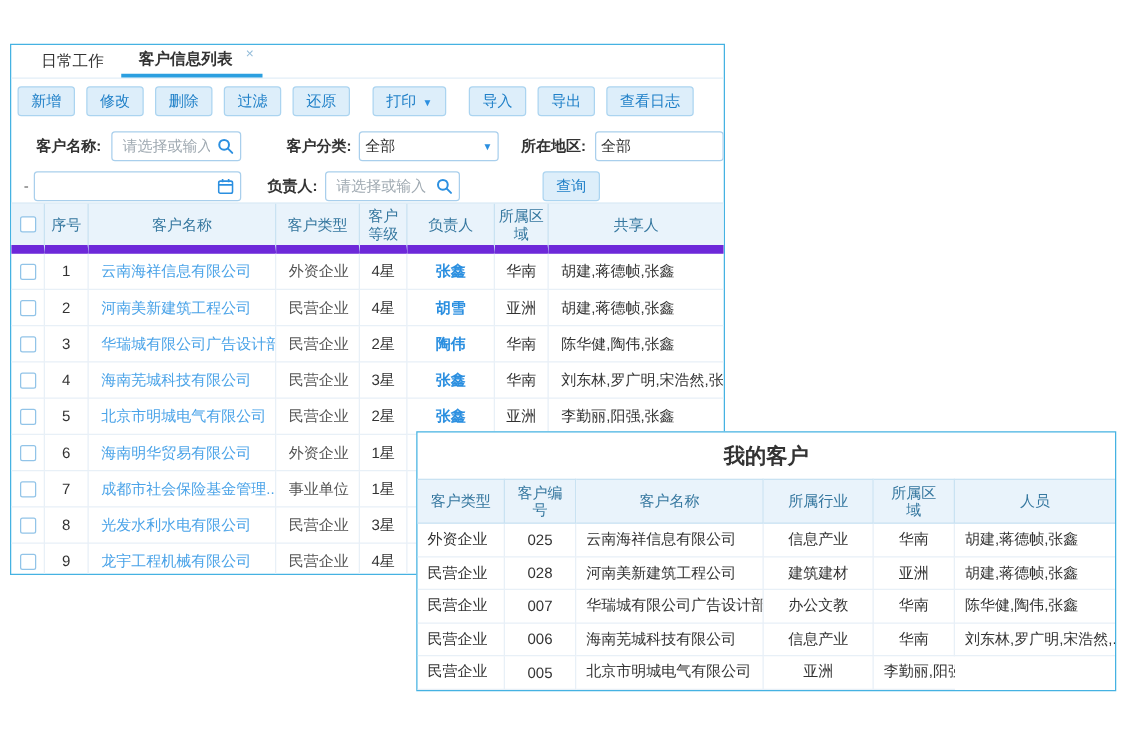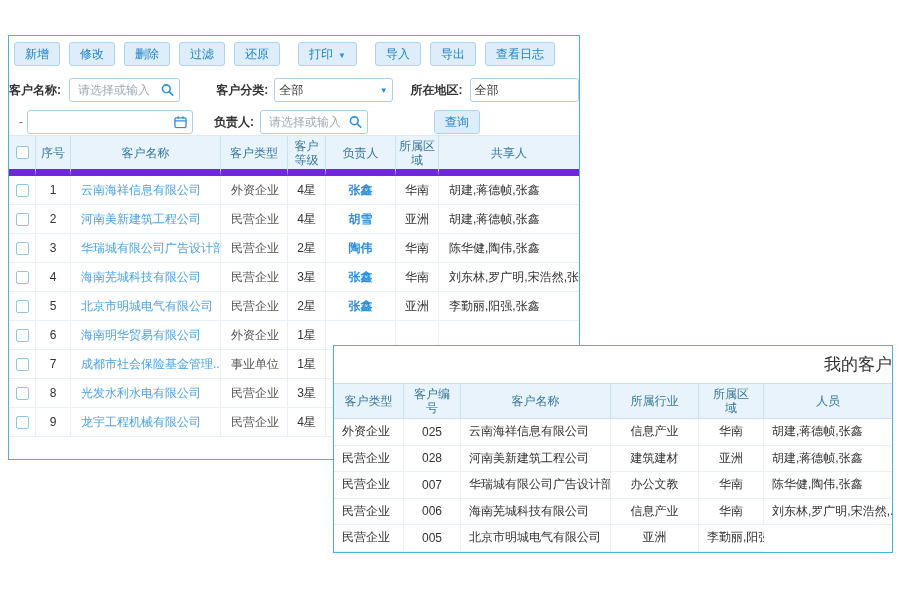--- a/index.html
+++ b/index.html
@@ -27,60 +27,67 @@
   .input-wrap { position:relative; height:24px; }
   .input-wrap input { width:100%; height:100%; border:1px solid #a9cfec; border-radius:3px;
     padding:0 24px 0 8px; font-size:12px; color:#333; font-family:inherit; outline:none; }
   .input-wrap input::placeholder { color:#a0aab2; }
   .icon-right { position:absolute; right:6px; top:50%; transform:translateY(-50%); display:flex; cursor:pointer; }
   .select-box { height:24px; border:1px solid #a9cfec; border-radius:3px; background:#fff;
     display:flex; align-items:center; justify-content:space-between; padding:0 4px; color:#333; cursor:pointer; }
   .caret-down { color:#2b8fe0; font-size:8px; margin-left:6px; }
   .w123{width:123px} .w130{width:130px} .w120{width:120px} .w166{width:166px} .w108{width:108px}
   .ml4{margin-left:4px} .ml6{margin-left:6px} .ml7{margin-left:7px} .ml8{margin-left:8px}
-  .ml18{margin-left:18px} .ml20{} .ml21{margin-left:21px} .ml22{margin-left:36px} .ml66{margin-left:66px}
+  .ml18{margin-left:18px} .ml20{margin-left:20px} .ml21{margin-left:21px} .ml22{margin-left:36px} .ml66{margin-left:66px}
 
   
   .grid-main { display:grid; grid-template-columns:27px 35px 150px 67px 38px 70px 43px 1fr; }
   .thead { background:#e9f3fb; border-top:1px solid #dcebf6; }
   .th { height:40px; display:flex; align-items:center; justify-content:center; text-align:center;
     color:#35779f; font-size:12px; line-height:14px; border-right:1px solid #c9e2f2; border-bottom:7px solid #6d28d9; padding:0 3px; }
   .th:last-child { border-right:none; }
   .td { height:29px; display:flex; align-items:center; font-size:12px; color:#333;
     border-right:1px solid #e8f0f7; border-bottom:1px solid #e8f0f7; overflow:hidden; white-space:nowrap; }
   .td:last-child { border-right:none; }
   .td.c { justify-content:center; }
   .td.l { justify-content:flex-start; padding-left:10px; }
   .td.type { color:#555; }
   .link { color:#4aa3e8; cursor:pointer; }
   .owner-link { color:#2b8fe0; font-weight:bold; cursor:pointer; }
   .checkbox { display:inline-block; width:13px; height:13px; border:1px solid #92c4e8; border-radius:2px; background:#fff; cursor:pointer; }
 
   
   .panel-my { position:absolute; left:333px; top:345px; width:560px; height:208px;
     background:#fff; border:1px solid #45b2e2; overflow:hidden; z-index:10; }
-  .my-title { height:37px; line-height:37px; text-align:right; font-size:17px; font-weight:normal; color:#333; }
+  .my-title { height:37px; line-height:37px; text-align:center; font-size:17px; font-weight:bold; color:#333; }
   .grid-my { display:grid; grid-template-columns:70px 57px 150px 88px 65px 1fr; }
   .mth { height:36px; display:flex; align-items:center; justify-content:center; text-align:center;
     color:#35779f; font-size:12px; line-height:14px; background:#e9f3fb;
     border-right:1px solid #c9e2f2; border-top:1px solid #c9e2f2; border-bottom:1px solid #c9e2f2; padding:0 9px; }
   .mth:last-child { border-right:none; }
   .mtd { height:26.5px; display:flex; align-items:center; font-size:12px; color:#333;
     border-right:1px solid #e8f0f7; border-bottom:1px solid #e8f0f7; overflow:hidden; white-space:nowrap; }
   .mtd:last-child { border-right:none; }
   .mtd.c { justify-content:center; }
   .mtd.l { justify-content:flex-start; padding-left:8px; }
 </style>
 </head>
 <body>
 
 <div class="canvas">
 
   <section class="panel-main">
 
+    <div class="tabbar">
+      <div class="tab">日常工作</div>
+      <div class="tab active">
+        <span>客户信息列表</span>
+        <span class="tab-close">×</span>
+      </div>
+    </div>
 
     <div class="toolbar">
       <button class="btn">新增</button>
       <button class="btn">修改</button>
       <button class="btn">删除</button>
       <button class="btn">过滤</button>
       <button class="btn">还原</button>
       <button class="btn gap">
         <span>打印</span><span class="caret">▼</span>
       </button>

